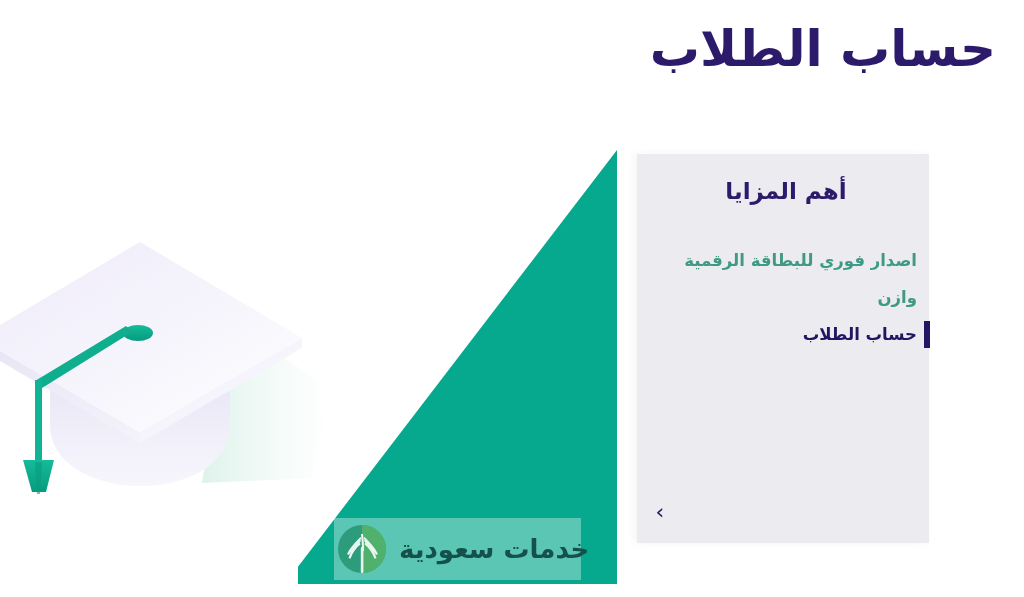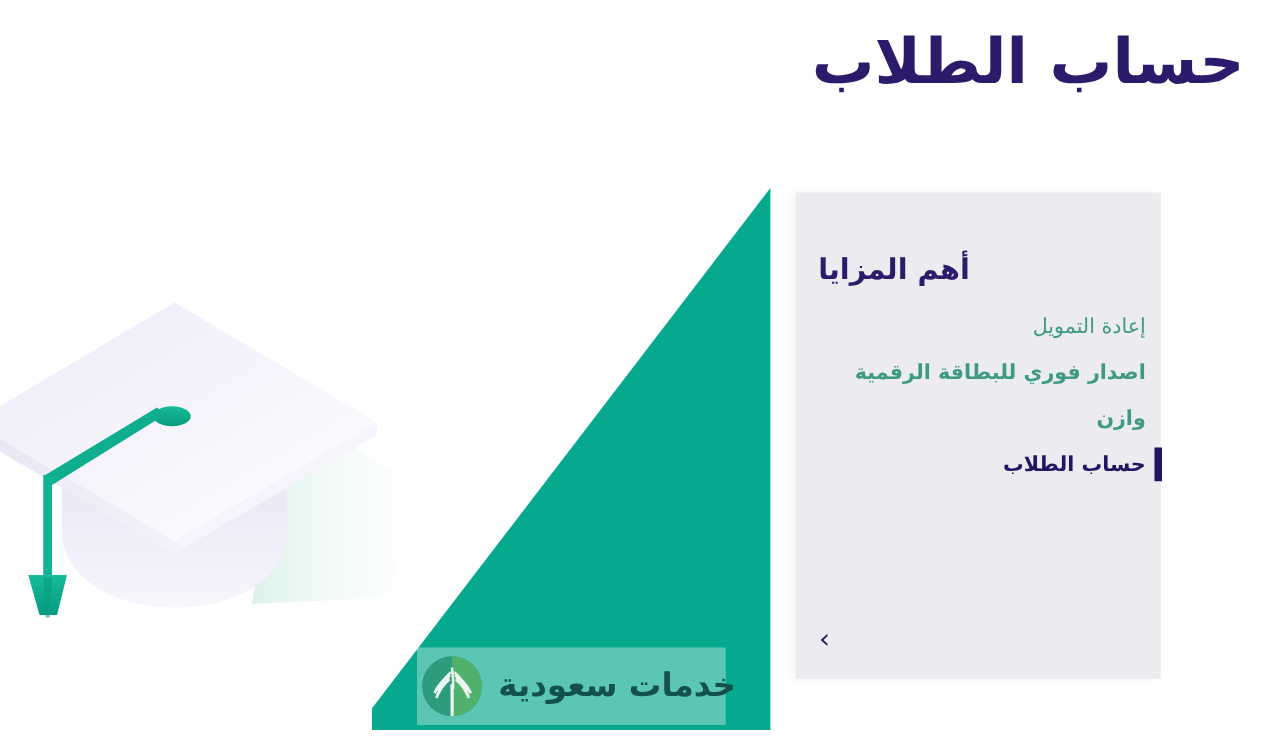--- a/index.html
+++ b/index.html
@@ -101,27 +101,26 @@
     direction: rtl;
     box-sizing: border-box;
     padding: 0;
   }
 
   #panel-heading {
     position: absolute;
     top: 24px;
     right: 12px;
     width: 262px;
-    text-align: left;
+    text-align: center;
     font-size: 23px;
     font-weight: 700;
     color: #2c1a6b;
     direction: rtl;
     white-space: nowrap;
-    margin-top: 25px;
   }
 
   #menu-list {
     position: absolute;
     top: 88px;
     right: 0;
     left: 0;
     list-style: none;
     margin: 0;
     padding: 0;
@@ -246,23 +245,20 @@
       </svg>
     </div>
     <div id="watermark-text">خدمات سعودية</div>
   </div>
 
   <div id="side-panel">
 
     <div id="panel-heading">أهم المزايا</div>
 
     <ul id="menu-list">
-      <li class="menu-item">
-        <span class="label">إعادة التمويل</span>
-      </li>
       <li class="menu-item bold">
         <span class="label">اصدار فوري للبطاقة الرقمية</span>
       </li>
       <li class="menu-item bold">
         <span class="label">وازن</span>
       </li>
       <li class="menu-item active">
         <span class="active-bar"></span>
         <span class="label">حساب الطلاب</span>
       </li>

